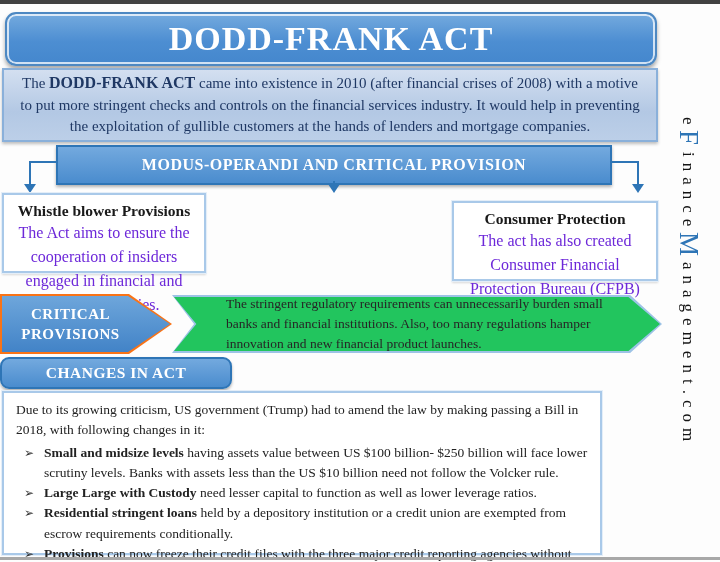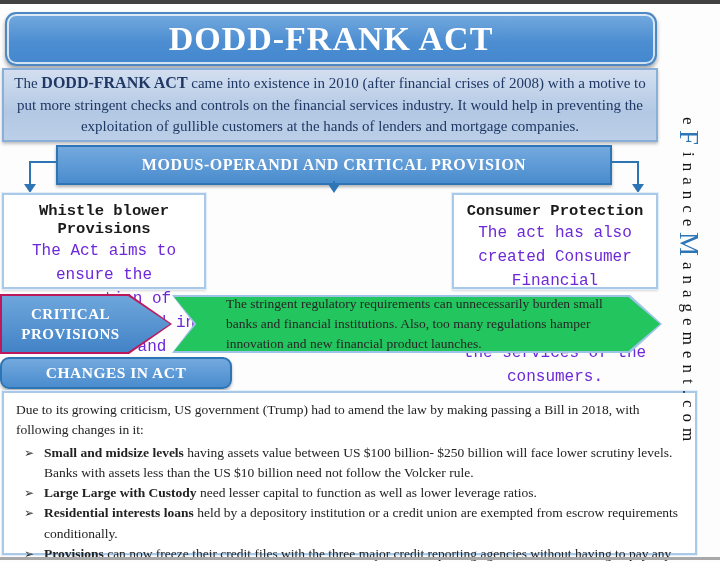--- a/index.html
+++ b/index.html
@@ -21,21 +21,21 @@
   }
   .banner h1{margin:0;color:#fff;font-size:34px;font-weight:700;letter-spacing:1px;}
 
   
   .intro-box{
     position:absolute;left:2px;top:68px;width:652px;height:70px;
     background:linear-gradient(#d3dff0,#b3c8e4 60%,#bccfe8);
     border:2px solid #8ab0da;box-shadow:0 2px 3px rgba(0,0,0,.25);
     display:flex;align-items:center;justify-content:center;
   }
-  .intro-box p{margin:1px;padding:2px 2px;text-align:center;color:#1f3864;font-size:15px;line-height:1.43;}
+  .intro-box p{margin:1px;padding:2px 10px;text-align:center;color:#1f3864;font-size:15px;line-height:1.43;}
   .intro-box b{font-size:16px;}
 
   
   .modus-bar{
     position:absolute;left:56px;top:145px;width:552px;height:36px;
     background:linear-gradient(#73a9de,#4a8cce);
     border:2px solid #2e75b6;border-radius:0;
     box-shadow:0 2px 3px rgba(0,0,0,.3);
     display:flex;align-items:center;justify-content:center;
   }
@@ -44,30 +44,30 @@
   
   .conn{position:absolute;background:#2e75b6;}
   .arrow-down{
     position:absolute;width:0;height:0;
     border-left:6px solid transparent;border-right:6px solid transparent;
     border-top:9px solid #2e75b6;
   }
 
   
   .pbox{
-    position:absolute;top:193px;height:96px;width:204px;background:#fff;
+    position:absolute;top:193px;height:80px;width:204px;background:#fff;
     border:2px solid #a9c9e9;box-shadow:0 0 0 1px #e4eef8, 0 2px 2px rgba(0,0,0,.15);
-    text-align:center;padding-top:5px;box-sizing:border-box;font-family:Liberation Mono, monospace;
+    text-align:center;padding-top:5px;box-sizing:border-box;
   }
   .pbox h3{margin:2px 0 1px;font-size:15.5px;color:#1a1a1a;}
   .pbox p{margin:0;padding:0 8px;font-size:16px;line-height:1.5;color:#6d28d9;}
 
   
   .pent-outer{
-    position:absolute;left:0;top:294px;width:172px;height:60px;background:#be185d;
+    position:absolute;left:0;top:294px;width:172px;height:60px;background:#f97316;
     clip-path:polygon(0 0,75% 0,100% 50%,75% 100%,0 100%);
   }
   .pent-inner{
     position:absolute;inset:2px;background:linear-gradient(#6ea6db,#4283c7);
     clip-path:polygon(0 0,75% 0,100% 50%,75% 100%,0 100%);
     display:flex;flex-direction:column;align-items:center;justify-content:center;
     padding-right:18%;box-sizing:border-box;
   }
   .pent-inner span{color:#fff;font-weight:700;font-size:15px;line-height:1.35;letter-spacing:.5px;}
   .arrow-band-outer{
@@ -86,21 +86,21 @@
     position:absolute;left:0;top:357px;width:232px;height:32px;
     background:linear-gradient(#73a9de,#4a8cce);
     border:2px solid #2e75b6;border-radius:9px;box-sizing:border-box;
     box-shadow:0 2px 3px rgba(0,0,0,.3);
     display:flex;align-items:center;justify-content:center;
   }
   .changes-header h2{margin:10px;color:#fff;font-size:15.5px;font-weight:700;letter-spacing:.5px;}
 
   
   .changes-box{
-    position:absolute;left:2px;top:391px;width:695px;height:164px;background:#fff;
+    position:absolute;left:2px;top:391px;width:600px;height:164px;background:#fff;
     border:2px solid #a9c9e9;box-shadow:0 0 0 1px #e4eef8;
     box-sizing:border-box;padding:7px 10px 20px 12px;
   }
   .changes-box .lead-para{margin:0 0 2px;font-size:13.5px;line-height:1.5;color:#222;}
   .changes-box ul{list-style:none;margin:0;padding:0 0 0 8px;}
   .changes-box li{display:flex;font-size:13.5px;line-height:1.5;color:#222;}
   .changes-box li .glyph{width:20px;flex:0 0 20px;color:#333;font-size:12px;padding-top:1px;}
   .changes-box li b{white-space:pre-wrap;}
 
   
@@ -138,21 +138,21 @@
   <div class="arrow-down" style="left:328px;top:184px;"></div>
 
   <div class="conn" style="left:611px;top:161px;width:28px;height:2px;"></div>
   <div class="conn" style="left:637px;top:161px;width:2px;height:25px;"></div>
   <div class="arrow-down" style="left:632px;top:184px;"></div>
 
   <div class="pbox" style="left:2px;">
     <h3>Whistle blower Provisions</h3>
     <p>The Act aims to ensure the cooperation of insiders engaged in financial and trading activities.</p>
   </div>
-  <div class="pbox" style="left:452px;width:206px;">
+  <div class="pbox" style="left:452px;width:206px;margin-top:8px;">
     <h3>Consumer Protection</h3>
     <p>The act has also created Consumer Financial Protection Bureau (CFPB) to protect the services of the consumers.</p>
   </div>
 
   <div class="pent-outer">
     <div class="pent-inner">
       <span>CRITICAL</span>
       <span>PROVISIONS</span>
     </div>
   </div>
@@ -172,21 +172,21 @@
       <li>
         <span class="glyph">➢</span>
         <span><b>Small and midsize levels</b><span> having assets value between US $100 billion- $250 billion will face lower scrutiny levels. Banks with assets less than the US $10 billion need not follow the Volcker rule.</span></span>
       </li>
       <li>
         <span class="glyph">➢</span>
         <span><b>Large Large with Custody</b><span> need lesser capital to function as well as lower leverage ratios.</span></span>
       </li>
       <li>
         <span class="glyph">➢</span>
-        <span><b>Residential interests loans</b><span> held by a depository institution or a credit union are exempted from escrow requirements conditionally.</span></span>
+        <span><b>Residential stringent loans</b><span> held by a depository institution or a credit union are exempted from escrow requirements conditionally.</span></span>
       </li>
       <li>
         <span class="glyph">➢</span>
         <span><b>Provisions</b><span> can now freeze their credit files with the three major credit reporting agencies without having to pay any extra charge.</span></span>
       </li>
     </ul>
   </div>
 
   <div class="watermark">
       <span>e</span>

